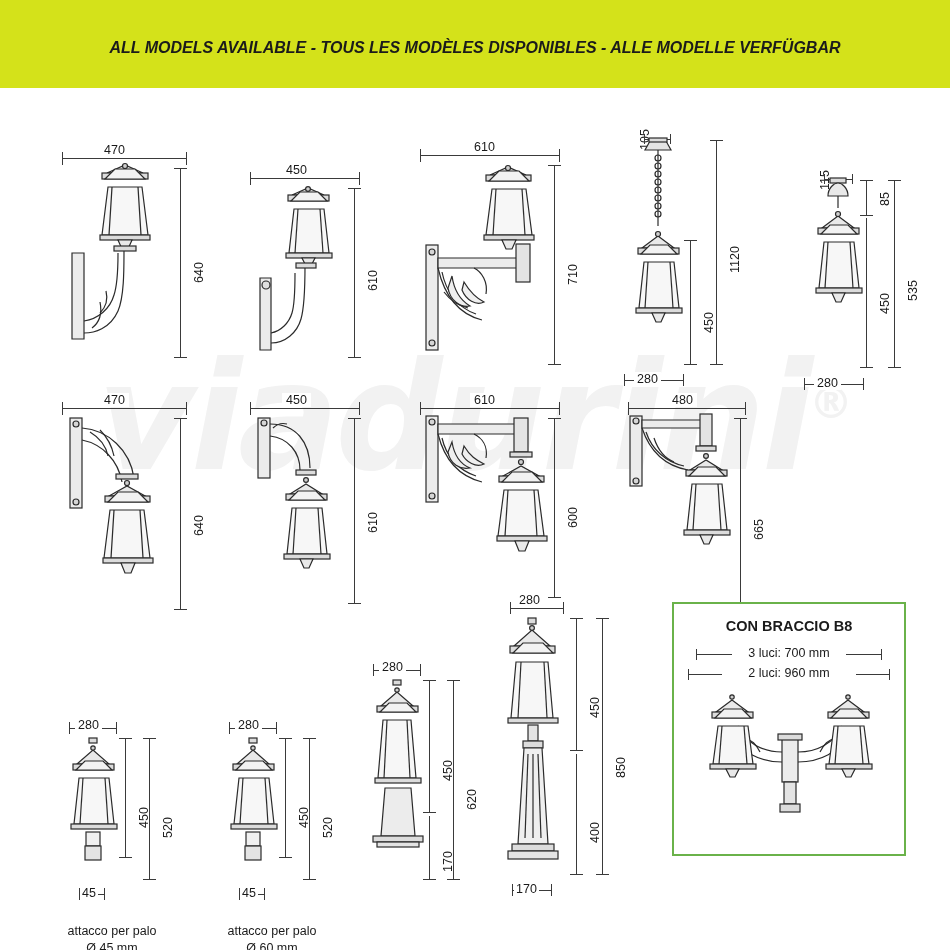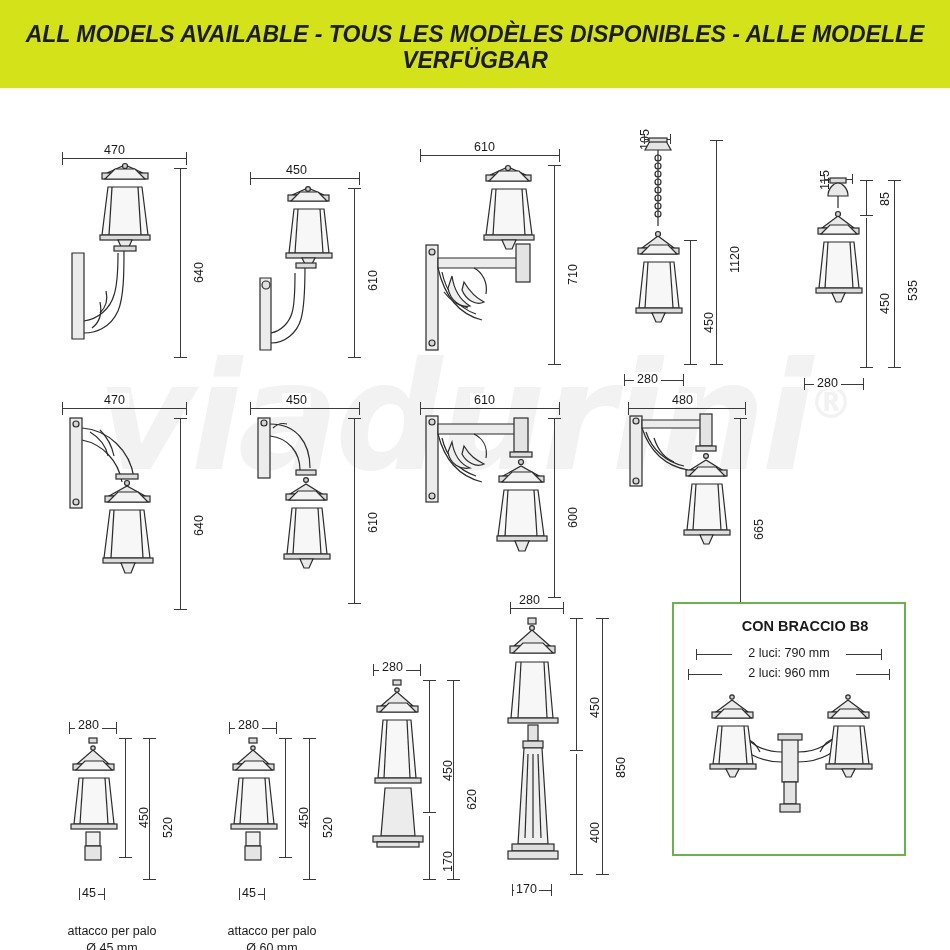--- a/index.html
+++ b/index.html
@@ -15,21 +15,21 @@
   .header{
     position:absolute;left:0;top:0;width:950px;height:88px;
     background:#d4e21a;
     display:flex;flex-direction:column;align-items:center;justify-content:center;
   }
   .header .line1{
     font-size:22px;font-weight:bold;letter-spacing:.5px;color:#1b1b1b;
     text-align:center;line-height:1.1;
   }
   .header .line2{
-    font-size:23px;font-weight:bold;font-style:italic;color:#1b1b1b;
+    font-size:16px;font-weight:bold;font-style:italic;color:#1b1b1b;
     text-align:center;margin-top:7px;line-height:1.1;
   }
   
   .watermark{
     position:absolute;left:0;top:330px;width:950px;text-align:center;
     font-size:150px;font-weight:bold;font-style:italic;color:#f2f2f2;
     letter-spacing:-4px;pointer-events:none;user-select:none;
     font-family:"DejaVu Sans", sans-serif;
   }
   .watermark .reg{font-size:44px;vertical-align:super;letter-spacing:0;}
@@ -48,21 +48,21 @@
   .tick{position:absolute;background:#3a3a3a;}
   .caption{
     position:absolute;font-size:12.5px;color:#1a1a1a;text-align:center;
     line-height:1.35;
   }
   
   .armbox{
     position:absolute;border:2px solid #6ab24a;background:#ffffff;
   }
   .armbox .title{
-    position:absolute;top:14px;left:16px;width:100%;text-align:center;
+    position:absolute;top:14px;left:0;width:100%;text-align:center;
     font-size:14.5px;font-weight:bold;color:#1a1a1a;
   }
   .armbox .sub{
     position:absolute;left:0;width:100%;text-align:center;
     font-size:12.5px;color:#1a1a1a;
   }
   svg{display:block;overflow:visible;}
 </style>
 </head>
 <body>
@@ -554,21 +554,21 @@
         <line x1="48" y1="166" x2="51" y2="250"></line>
         <rect x="22" y="256" width="42" height="7" fill="#dcdcdc"></rect>
         <rect x="18" y="263" width="50" height="8" fill="#e4e4e4"></rect>
         <circle cx="42" cy="40" r="2.4" fill="#cfcfcf"></circle>
       </g>
     </svg>
   </div>
 
   <div class="armbox" style="left:672px;top:514px;width:230px;height:250px;">
     <div class="title">CON BRACCIO B8</div>
-    <div class="sub" style="top:42px;">2 luci: 790 mm</div>
+    <div class="sub" style="top:42px;">3 luci: 700 mm</div>
     <div class="sub" style="top:62px;">2 luci: 960 mm</div>
 
     <div class="hline" style="left:22px;top:50px;width:36px;"></div>
     <div class="hline" style="left:172px;top:50px;width:36px;"></div>
     <div class="tick" style="left:22px;top:45px;width:1px;height:11px;"></div>
     <div class="tick" style="left:207px;top:45px;width:1px;height:11px;"></div>
     <div class="hline" style="left:14px;top:70px;width:34px;"></div>
     <div class="hline" style="left:182px;top:70px;width:34px;"></div>
     <div class="tick" style="left:14px;top:65px;width:1px;height:11px;"></div>
     <div class="tick" style="left:215px;top:65px;width:1px;height:11px;"></div>

